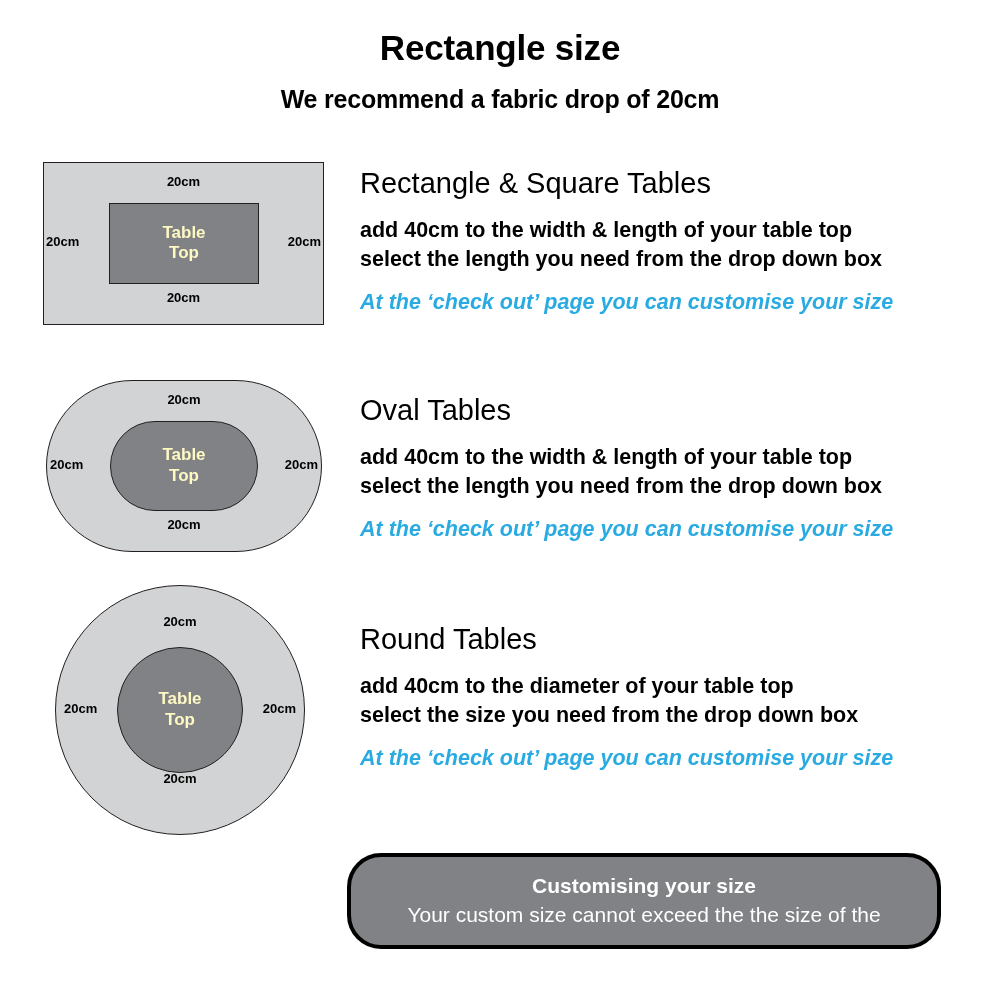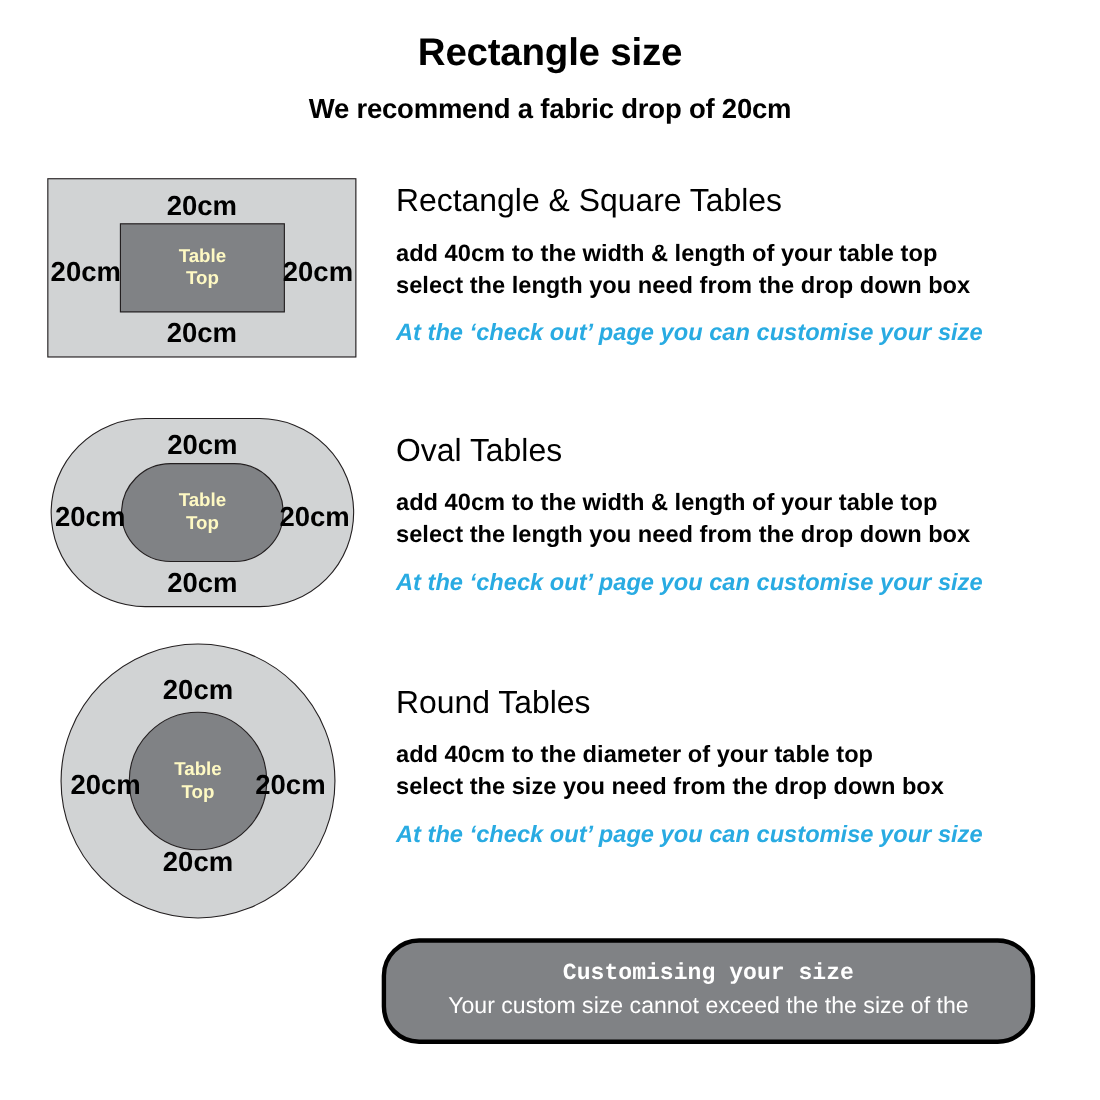--- a/index.html
+++ b/index.html
@@ -91,21 +91,21 @@
     transform: translateY(-50%);
     text-align: center;
     color: #fef9c3;
     font-size: 17px;
     font-weight: bold;
     line-height: 1.22;
     pointer-events: none;
   }
   .cm-label {
     position: absolute;
-    font-size: 25px;
+    font-size: 13px;
     font-weight: bold;
     color: #000000;
     white-space: nowrap;
     line-height: 1;
   }
 
   
   #rect-diagram {
     left: 43px;
     top: 162px;
@@ -187,21 +187,20 @@
     flex-direction: column;
     align-items: center;
     justify-content: center;
     color: #ffffff;
     text-align: center;
   }
   #custom-box-title {
     font-size: 21px;
     font-weight: bold;
     line-height: 1.25;
-    font-family: Liberation Mono, monospace;
   }
   #custom-box-body {
     font-size: 21px;
     font-weight: normal;
     line-height: 1.33;
     margin-top: 1px;
   }
 </style>
 </head>
 <body>

